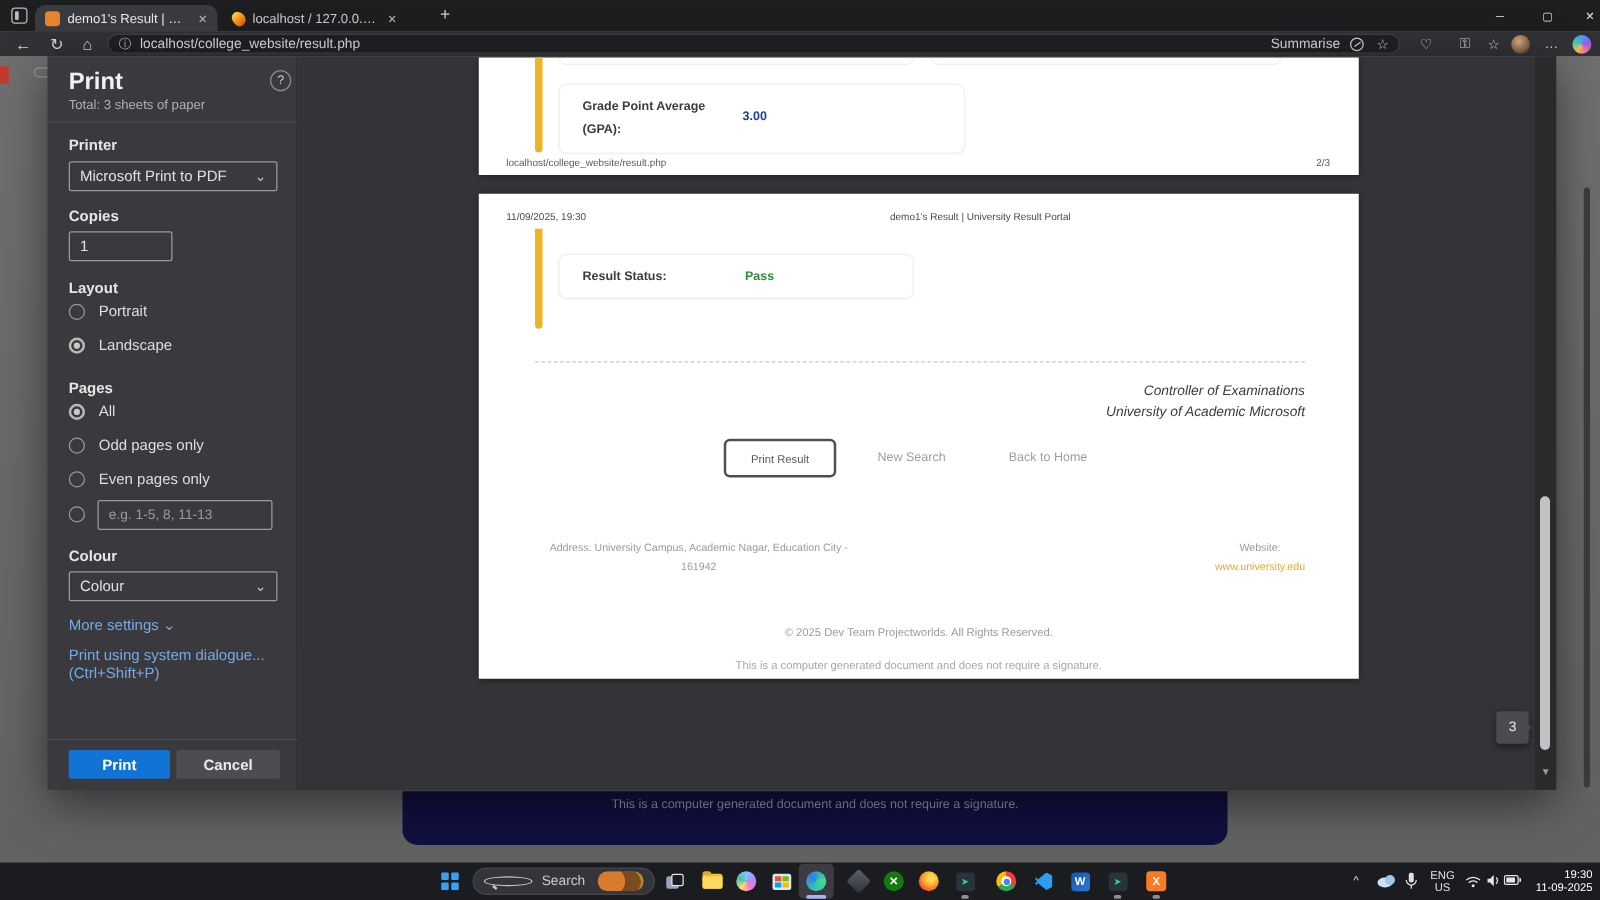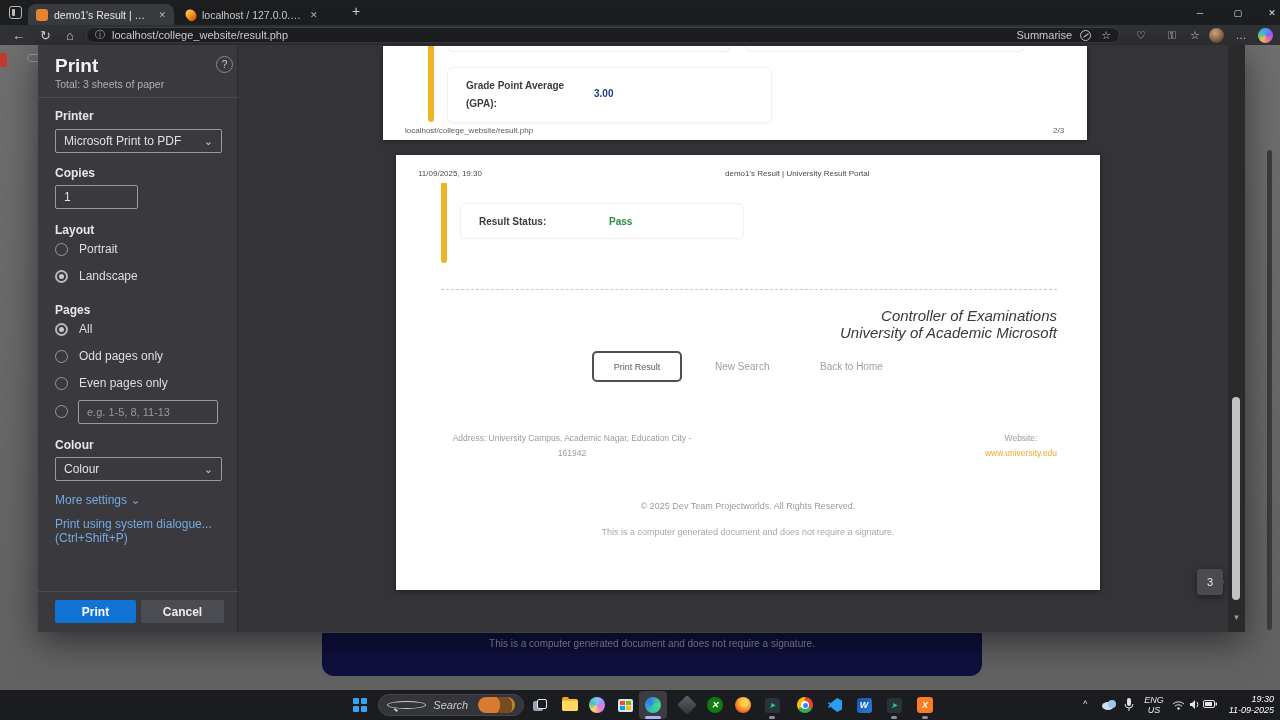--- a/index.html
+++ b/index.html
@@ -57,44 +57,44 @@
   .radio-label { font-size:12px; color:#dedede; }
   .pages-input { position:absolute; left:40px; width:140px; height:24px; border:1px solid #9a9a9a; border-radius:2px; background:transparent; padding:0 8px; font-size:11px; color:#e0e0e0; font-family:"Liberation Sans",sans-serif; }
   .pages-input::placeholder { color:#9a9a9a; }
   .s-link { position:absolute; left:17px; font-size:12px; color:#74a9e2; }
   .btn-print { position:absolute; left:17px; top:555px; width:81px; height:23px; background:#1173d4; border:none; border-radius:2px; color:#fff; font-size:12px; font-weight:bold; font-family:"Liberation Sans",sans-serif; }
   .btn-cancel { position:absolute; left:103px; top:555px; width:83px; height:23px; background:#4c4d52; border:none; border-radius:2px; color:#ececec; font-size:12px; font-weight:bold; font-family:"Liberation Sans",sans-serif; }
 
   .previewpane { position:absolute; left:200px; top:0; width:1007px; height:587px; background:#333338; overflow:hidden; }
   .page { position:absolute; left:145px; width:704px; background:#fff; box-shadow:0 1px 5px rgba(0,0,0,.45); }
   .page2 { top:1px; height:94px; }
-  .page3 { top:110px; height:435px;margin-left:13px; }
+  .page3 { top:110px; height:388px; }
   .ybar { position:absolute; left:45px; width:6px; background:#eeb424; border-radius:0 0 3px 3px; }
   .cardfrag { position:absolute; top:0; height:6px; border:1px solid #efefef; border-top:none; border-radius:0 0 6px 6px; }
   .pcard { position:absolute; background:#fff; border:1px solid #f0f0f0; border-radius:6px; box-shadow:0 1px 2px rgba(0,0,0,.04); }
   .plabel { position:absolute; font-size:10px; font-weight:bold; color:#3c3c3c; }
   .pval-blue { position:absolute; font-size:10px; font-weight:bold; color:#1b3c8f; }
   .pval-green { position:absolute; font-size:10px; font-weight:bold; color:#2e8b3d; }
   .pfoot { position:absolute; font-size:8px; color:#5a5a5a; }
   .phead { position:absolute; font-size:8px; color:#4a4a4a; }
   .dashline { position:absolute; border-top:1px dashed #c8c8c8; }
-  .sig { position:absolute; right:43px; font-size:15px; font-style:italic; color:#3a3a3a; text-align:right; width:300px; }
+  .sig { position:absolute; right:43px; font-size:11px; font-style:italic; color:#3a3a3a; text-align:right; width:300px; }
   .btn-result { position:absolute; left:196px; top:196px; width:90px; height:31px; border:2px solid #4f4f4f; border-radius:5px; background:#fff; color:#5a5a5a; font-size:9px; font-family:"Liberation Sans",sans-serif; }
   .ghostbtn { position:absolute; font-size:10px; color:#9e9e9e; }
   .fcol { position:absolute; font-size:8.5px; color:#9b9b9b; text-align:center; line-height:15px; }
   .orange { color:#f2a72e; }
   .centerline { position:absolute; left:0; width:704px; text-align:center; font-size:9px; color:#9b9b9b; }
   .pv-track { position:absolute; left:990px; top:0; width:17px; height:587px; background:#2a2a2d; }
   .pv-thumb { position:absolute; left:994px; top:352px; width:8px; height:203px; background:#c2c2c2; border-radius:4px; }
   .pv-down { position:absolute; left:993px; top:568px; width:11px; text-align:center; font-size:8px; color:#9a9a9a; }
   .pv-badge { position:absolute; left:959px; top:524px; width:26px; height:26px; background:#4a4b50; border-radius:3px; color:#e8e8e8; font-size:11px; display:flex; align-items:center; justify-content:center; box-shadow:0 2px 6px rgba(0,0,0,.4); }
   .pv-badge::after { content:""; position:absolute; right:-6px; top:9px; border:4px solid transparent; border-left-color:#4a4b50; }
 
   
-  .taskbar { position:absolute; left:0; top:690px; width:1280px; height:30px; background:#1b1c20;font-style:italic; }
+  .taskbar { position:absolute; left:0; top:690px; width:1280px; height:30px; background:#1b1c20; }
   .tb-item { position:absolute; top:0; height:30px; display:flex; align-items:center; justify-content:center; }
   .start-grid { width:14px; height:14px; display:grid; grid-template-columns:6px 6px; grid-template-rows:6px 6px; gap:2px; }
   .start-grid i { background:#3aa0f3; border-radius:1px; }
   .searchpill { position:absolute; left:378px; top:4px; width:146px; height:22px; background:#34353b; border:1px solid #45464c; border-radius:11px; display:flex; align-items:center; padding:0 8px; gap:7px; }
   .mag { width:8px; height:8px; border:1.5px solid #c9c9c9; border-radius:50%; position:relative; flex:none; }
   .mag::after { content:""; position:absolute; left:6px; top:7px; width:4px; height:1.5px; background:#c9c9c9; transform:rotate(40deg); }
   .searchpill span { font-size:11px; color:#c9c9c9; flex:1; }
   .season { width:22px; height:16px; border-radius:8px; background:radial-gradient(circle at 30% 50%, #d97b2e 0 40%, transparent 41%), radial-gradient(circle at 65% 55%, #7a4a21 0 40%, transparent 41%), radial-gradient(circle at 85% 35%, #b8862b 0 35%, transparent 36%); flex:none; }
   .tv { position:relative; width:14px; height:12px; }
   .tv i { position:absolute; left:0; top:2px; width:10px; height:10px; background:#9aa4b8; border-radius:2px; }

